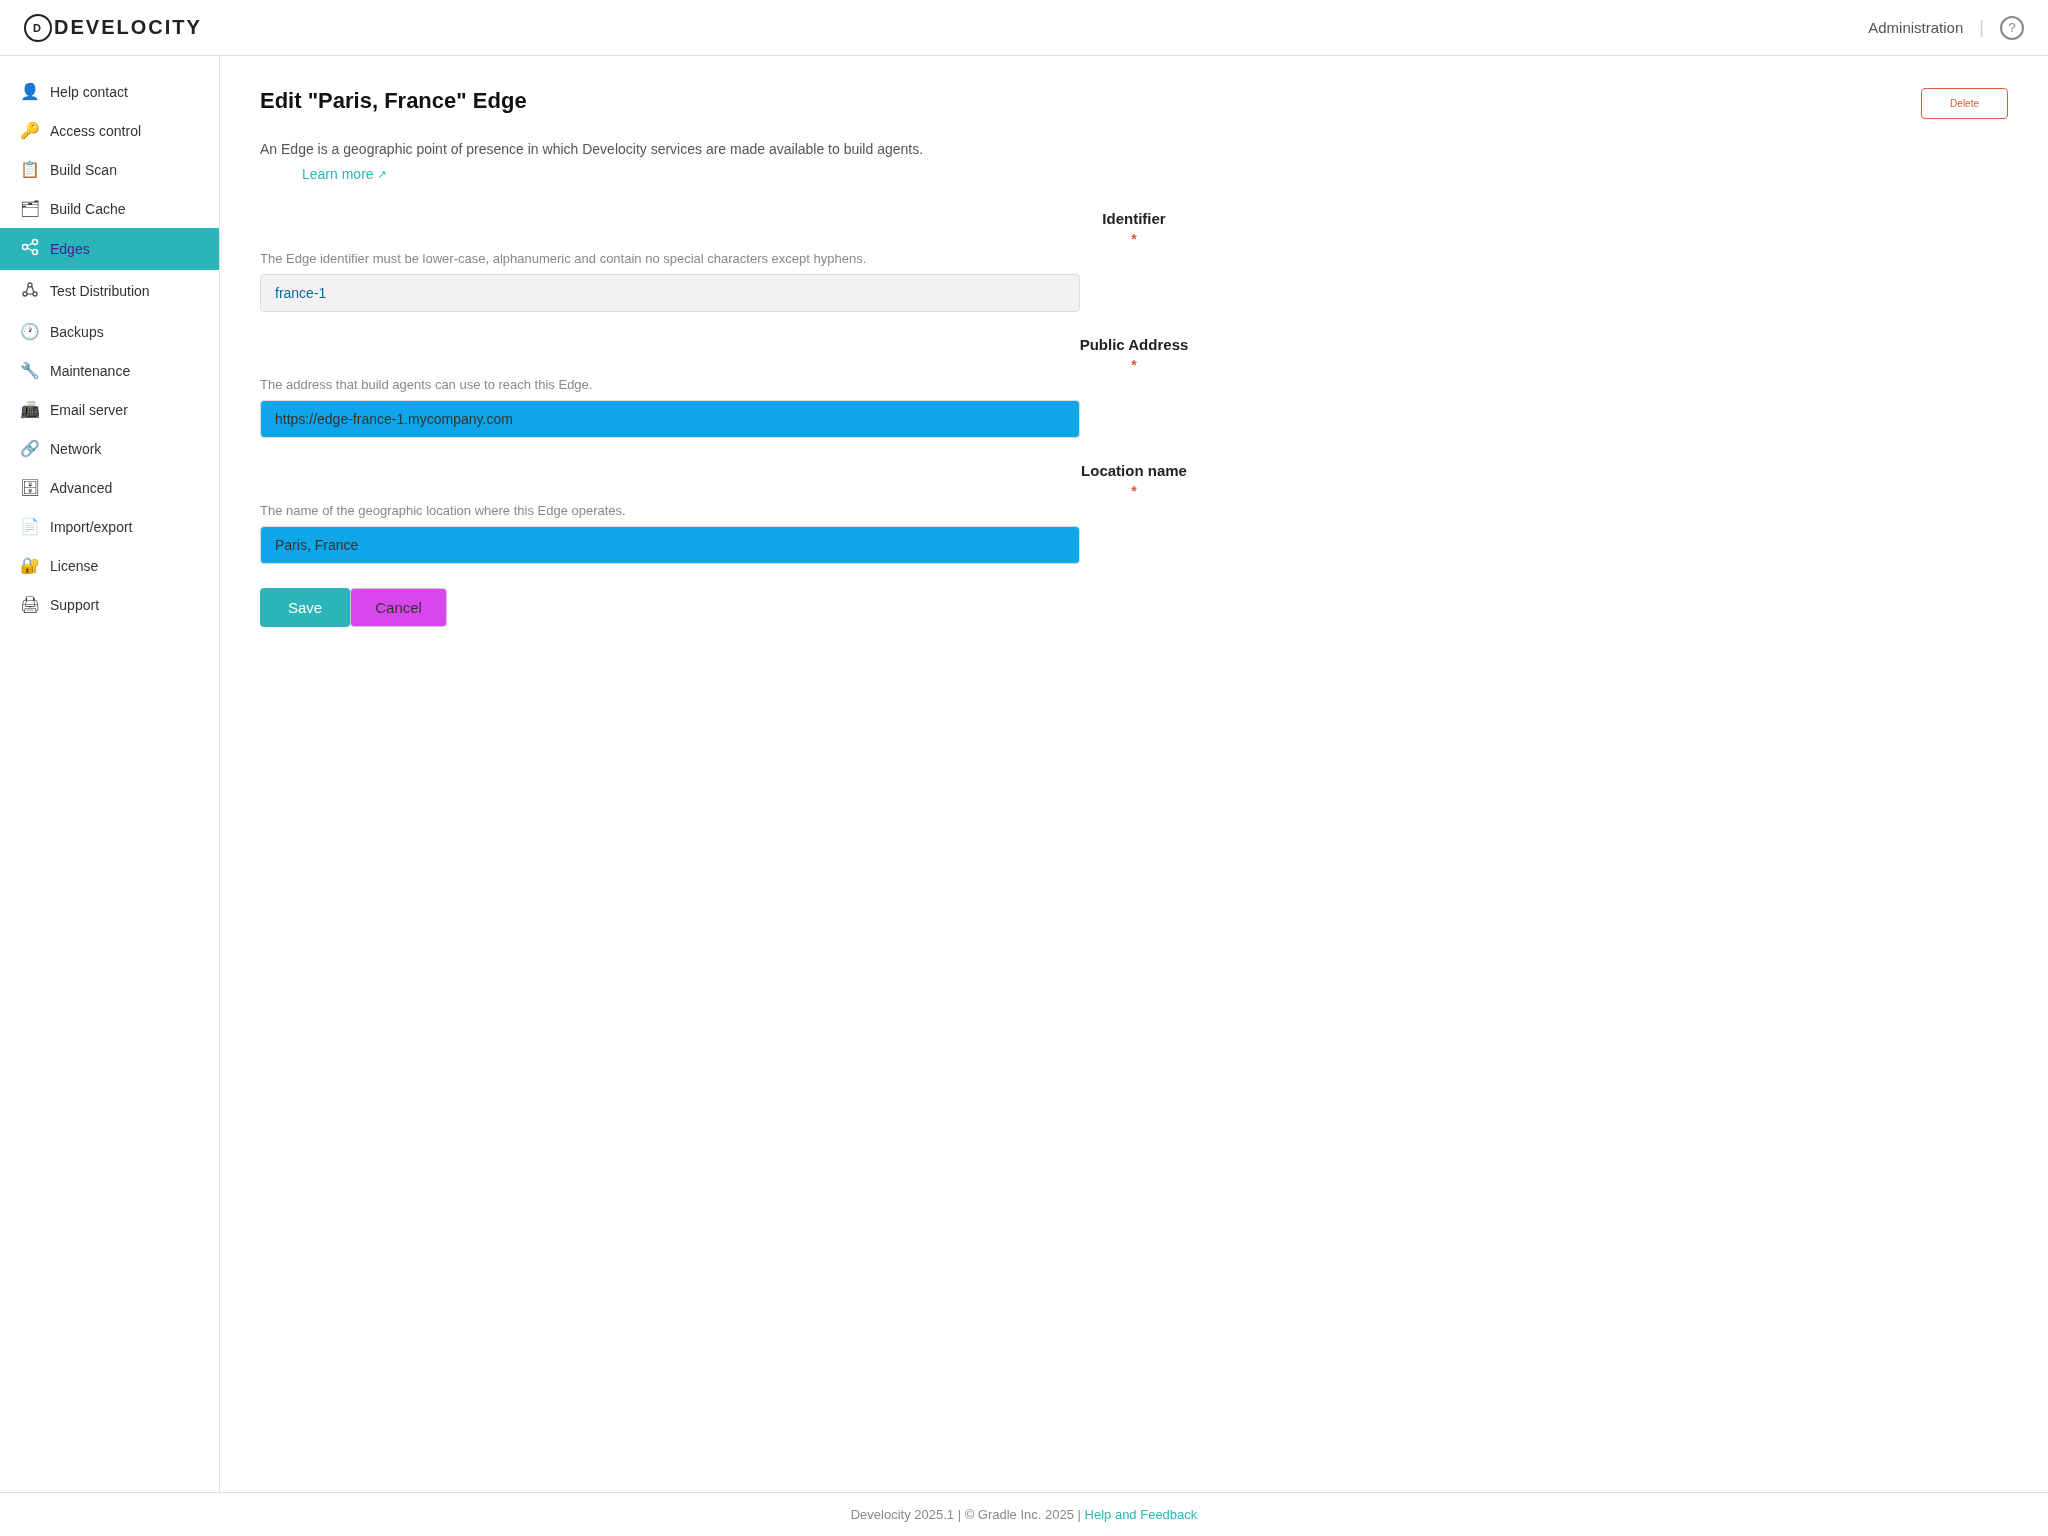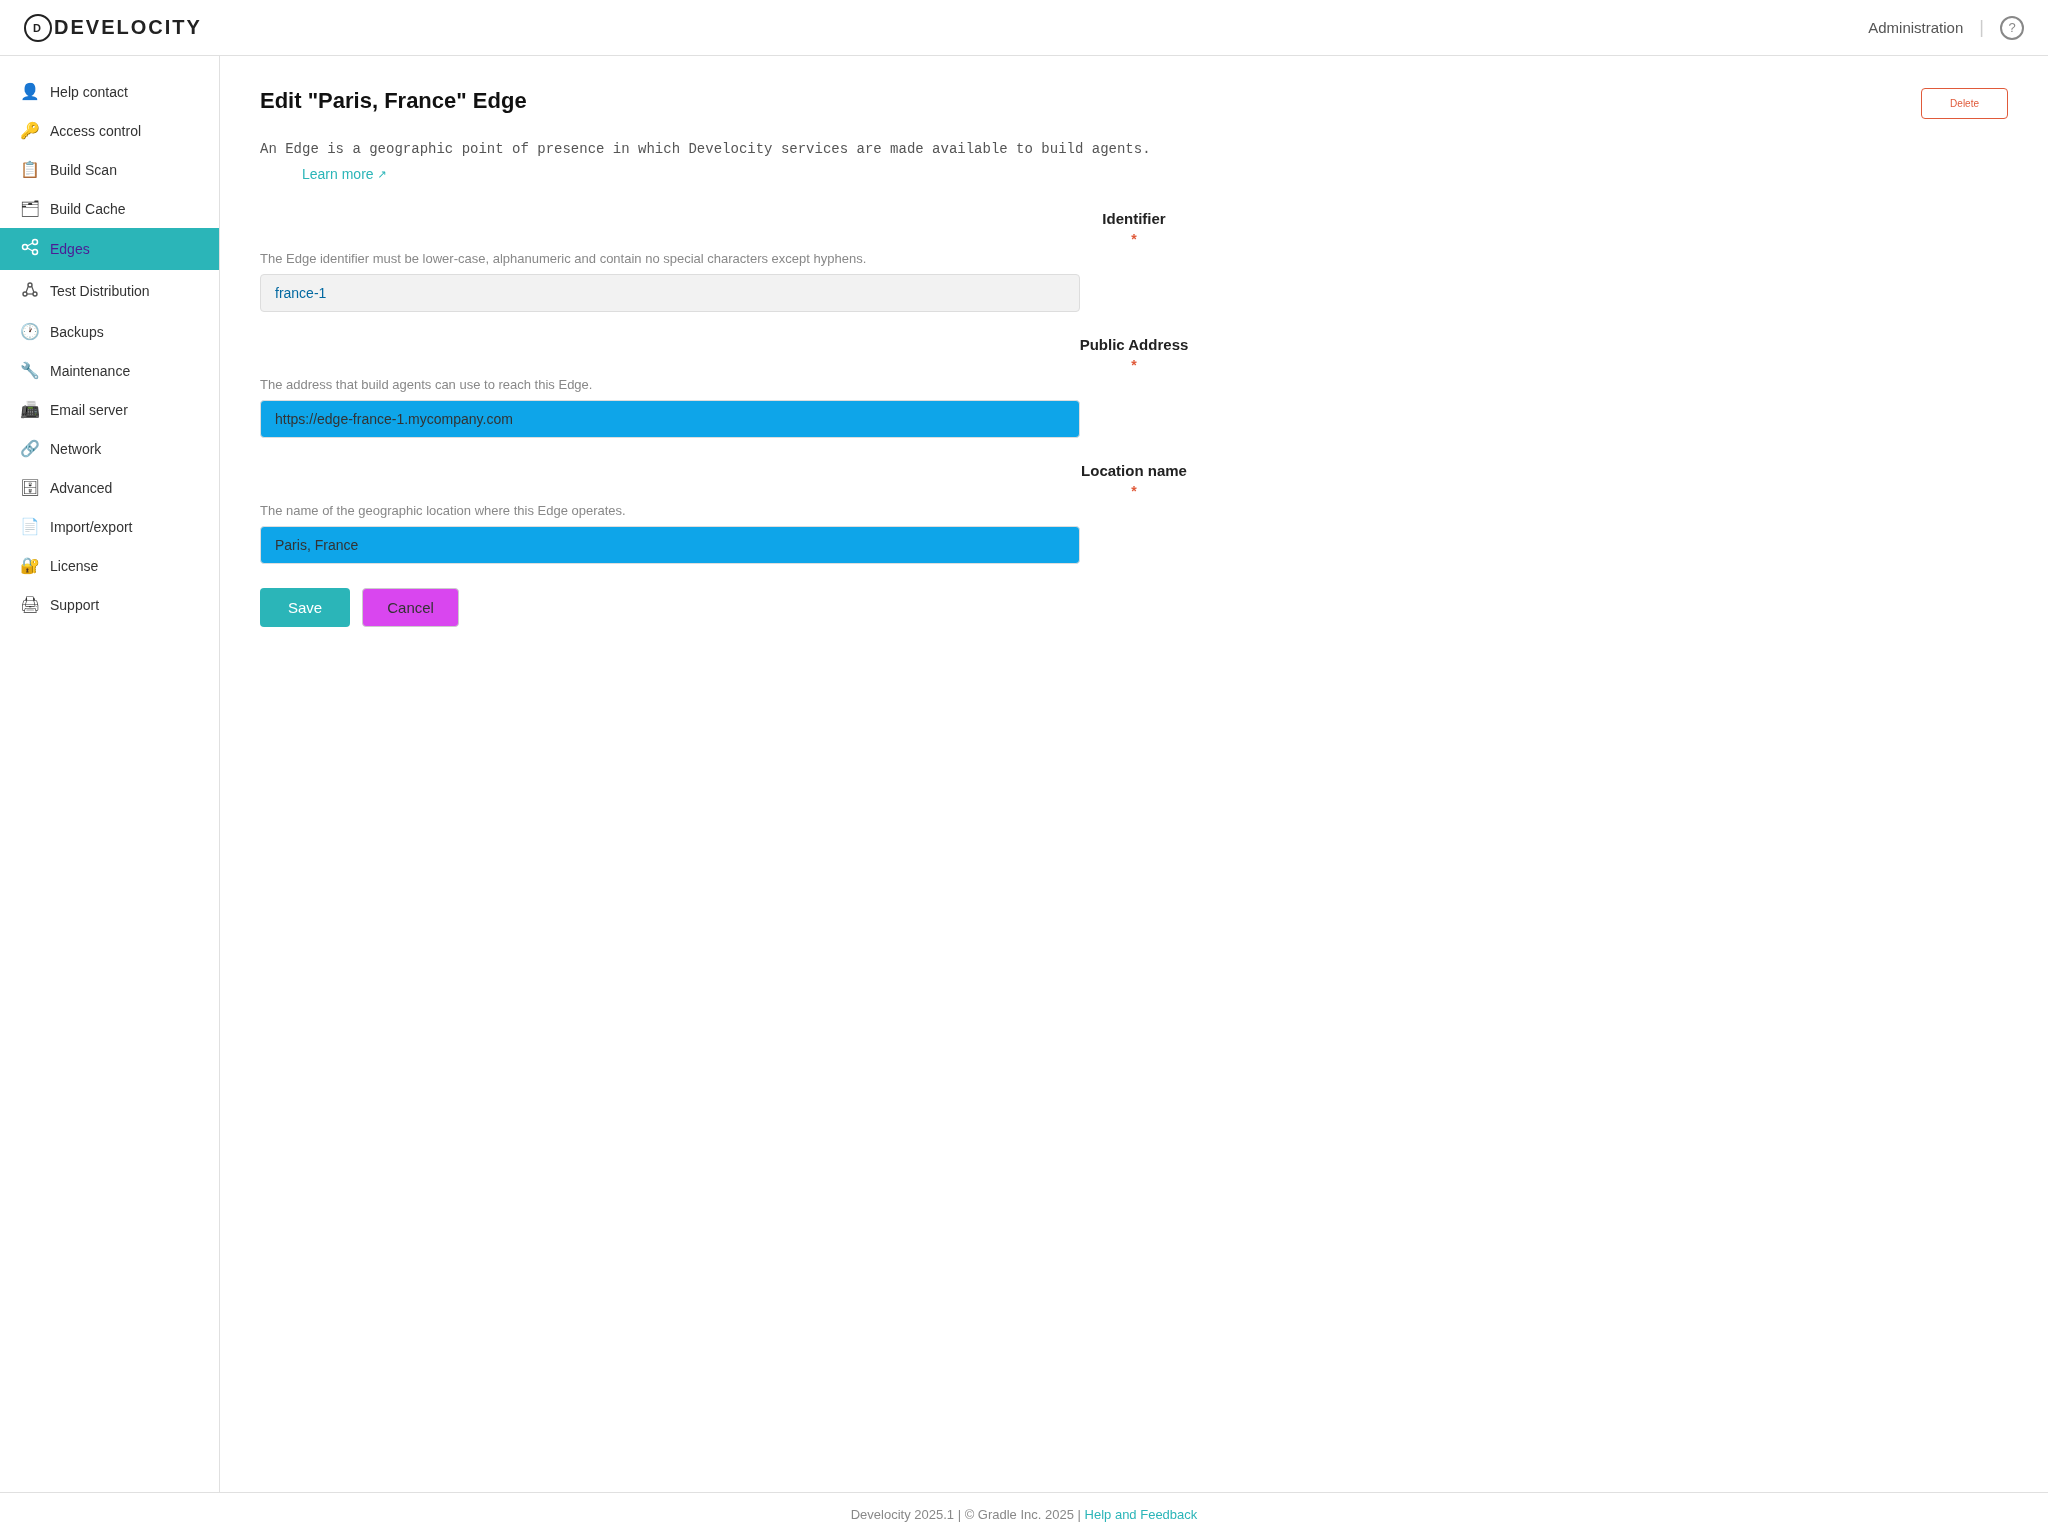--- a/index.html
+++ b/index.html
@@ -21,32 +21,32 @@
     .sidebar-item { display: flex; align-items: center; gap: 10px; padding: 10px 20px; cursor: pointer; color: #333; font-size: 14px; border-radius: 0; transition: background 0.15s; }
     .sidebar-item.active { background: #2bb5b8; color: #4c1d95; }
     .sidebar-item .icon { font-size: 16px; width: 20px; text-align: center; }
 
     
     .main { flex: 1; padding: 32px 40px; background: #fff; }
     .page-header { display: flex; align-items: flex-start; justify-content: space-between; margin-bottom: 20px; }
     .page-title { font-size: 22px; font-weight: 700; color: #111; }
     .delete-btn { border: 1.5px solid #e05a3a; background: #fff; color: #e05a3a; padding: 9px 28px; border-radius: 4px; font-size: 10px; cursor: pointer; font-weight: 500; }
 
-    .description { color: #555; font-size: 14px; line-height: 1.5; margin-bottom: 6px; font-family: Liberation Mono, monospace; }
+    .description { color: #555; font-size: 14px; line-height: 1.5; margin-bottom: 6px; }
     .learn-more { color: #2bb5b8; text-decoration: none; font-size: 14px; display: inline-flex; align-items: center; gap: 4px; margin-bottom: 28px; margin-left: 42px; }
     .ext-icon { font-size: 11px; }
 
     .field-group { margin-bottom: 24px; }
     .field-label { font-size: 15px; font-weight: 700; color: #222; margin-bottom: 4px; display: flex; align-items: center; gap: 4px; flex-direction: column; }
     .required-star { color: #e05a3a; font-size: 14px; }
     .field-hint { color: #888; font-size: 13px; margin-bottom: 8px; }
     .field-input { width: 100%; max-width: 820px; border: 1.5px solid #ddd; border-radius: 4px; padding: 10px 14px; font-size: 14px; color: #333; background: #0ea5e9; outline: none; }
     .field-input.readonly { background: #f2f2f2; color: #0369a1; cursor: default; }
 
-    .btn-row { display: flex; gap: 12px; margin-top: 16px; }
+    .btn-row { display: flex; margin-top: 16px; }
     .save-btn { background: #2bb5b8; color: #fff; border: none; padding: 10px 28px; border-radius: 4px; font-size: 15px; cursor: pointer; font-weight: 500; }
     .cancel-btn { background: #d946ef; color: #333; border: 1.5px solid #ccc; padding: 10px 24px; border-radius: 4px; font-size: 15px; cursor: pointer; }
 
     
     .footer { text-align: center; padding: 14px; color: #888; font-size: 13px; border-top: 1px solid #e0e0e0; background: #fff; }
     .footer a { color: #2bb5b8; text-decoration: none; }
   </style>
 </head>
 <body>
 

